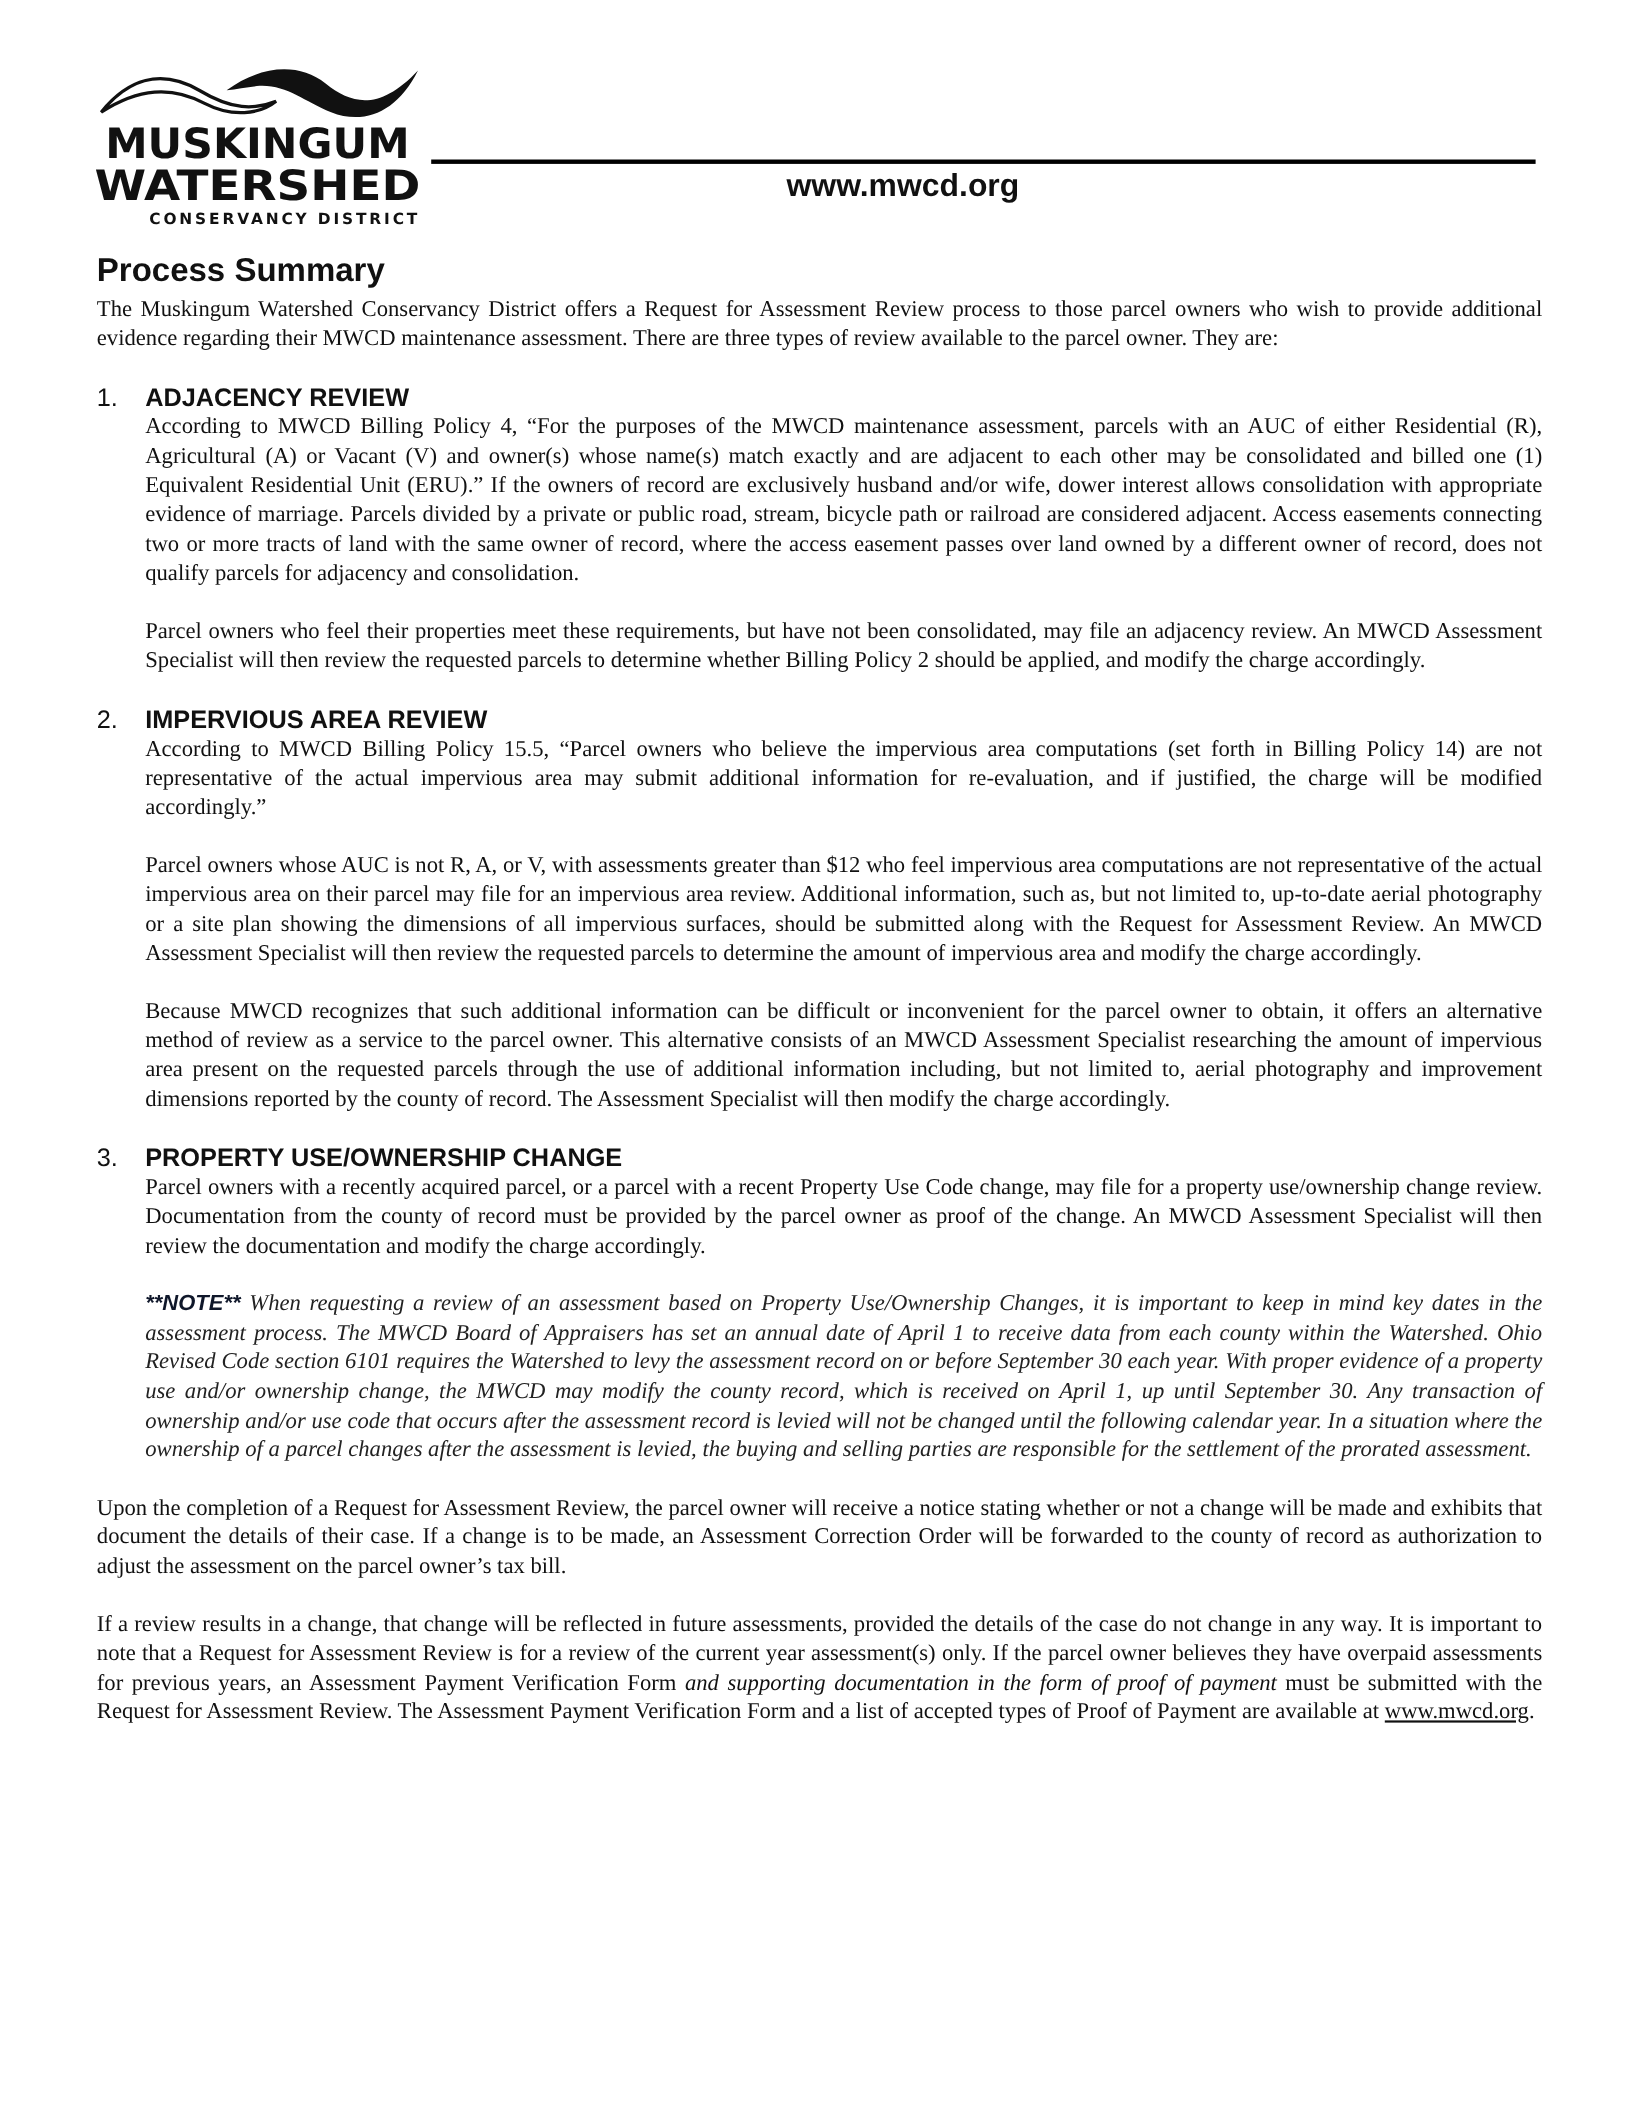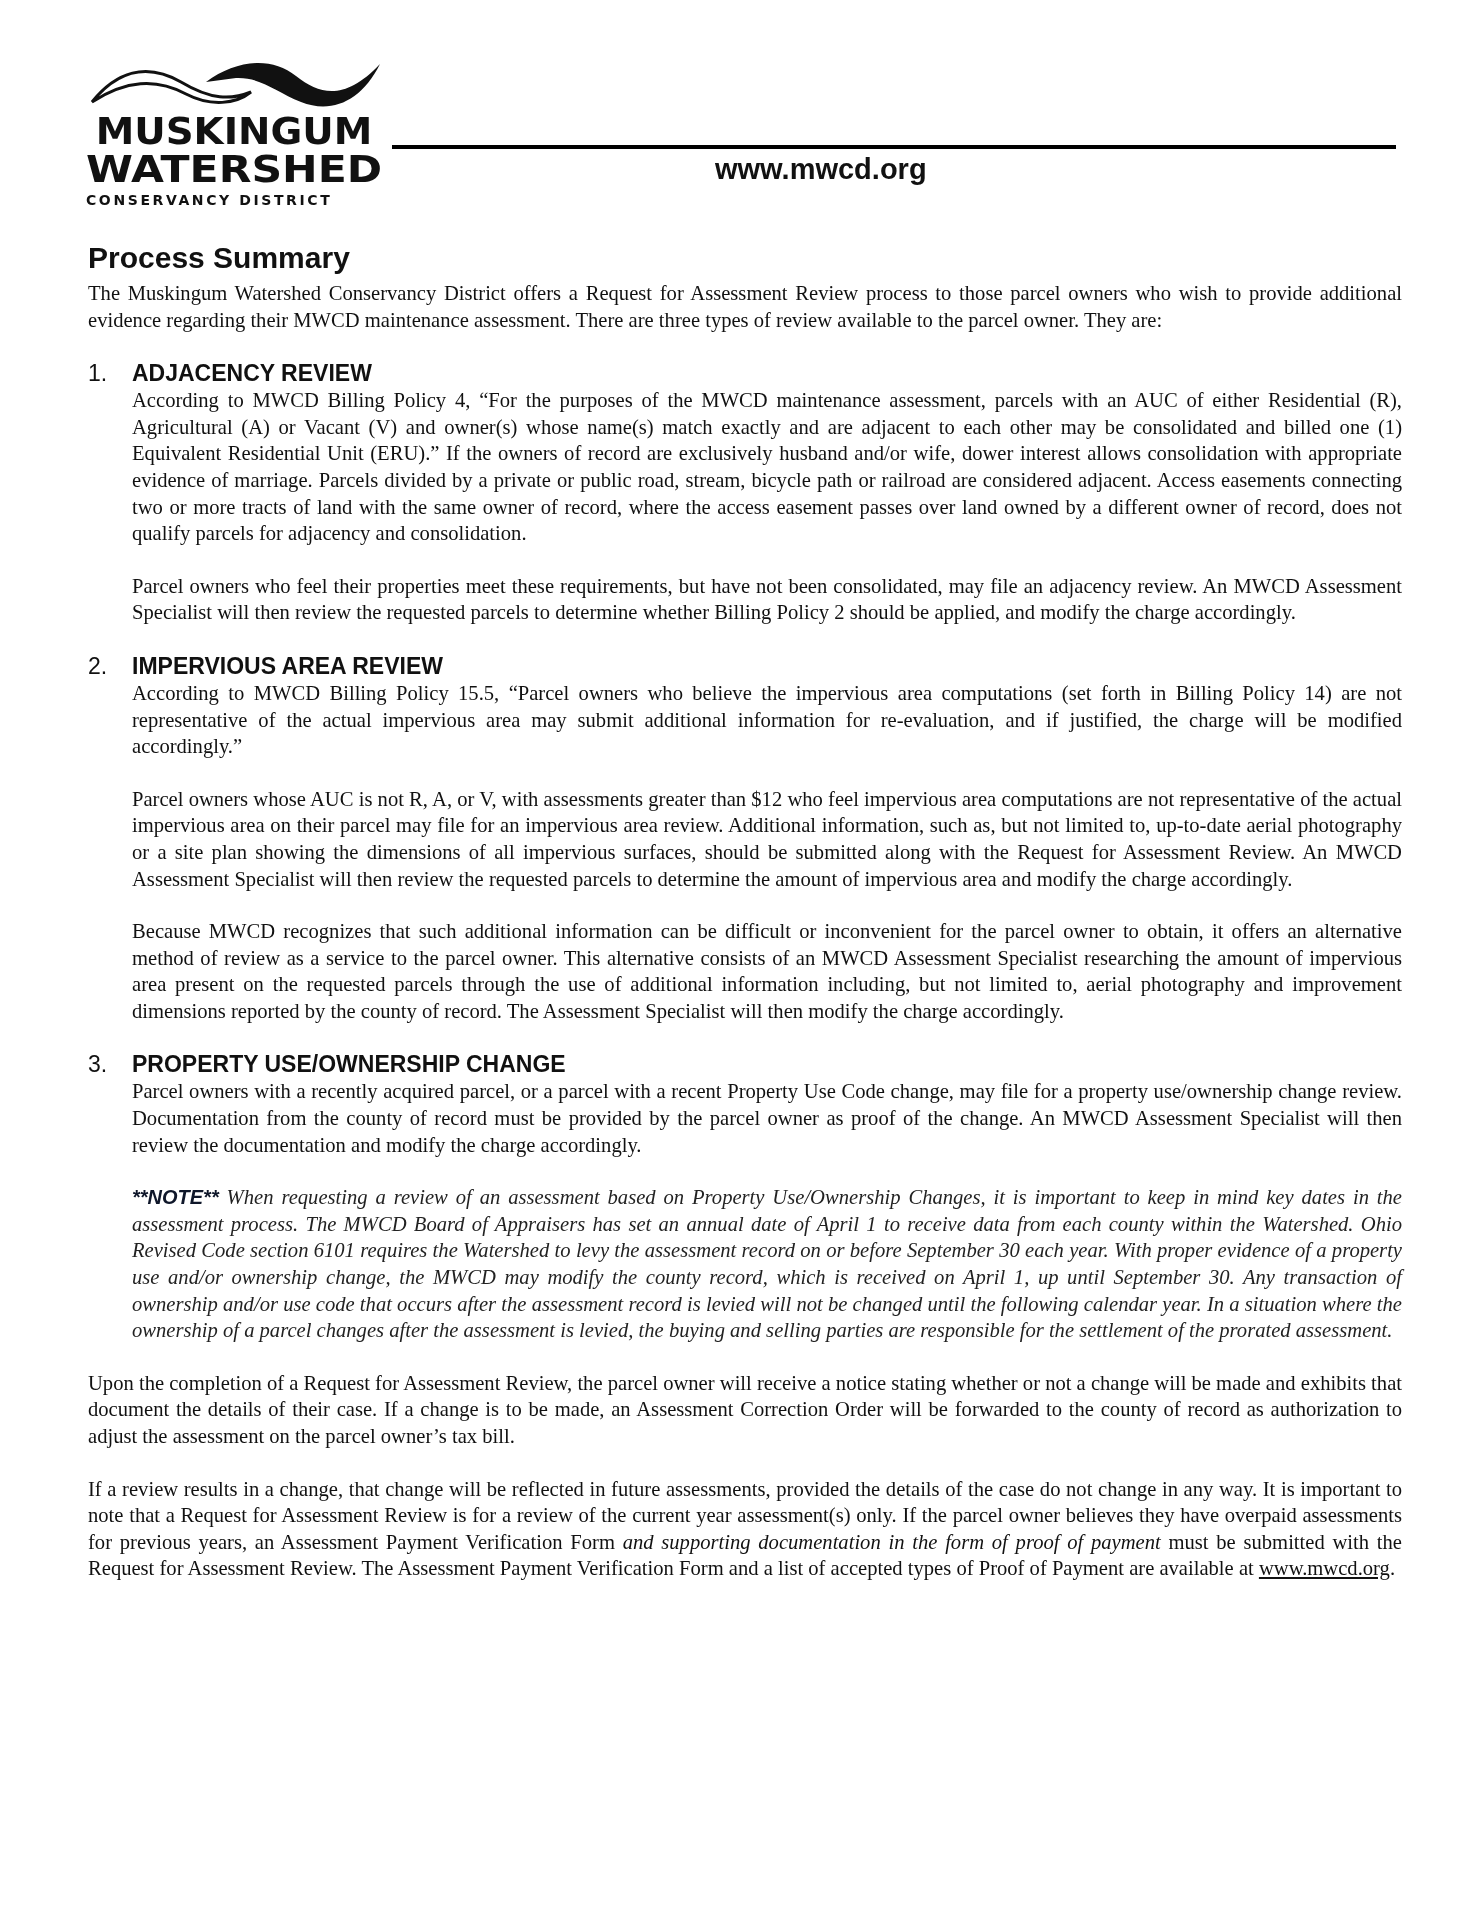--- a/index.html
+++ b/index.html
@@ -14,21 +14,21 @@
     .logo { position: absolute; left: 86px; top: 52px; width: 300px; height: 160px; }
     .logo svg { display: block; }
     .logo-text-1, .logo-text-2 {
       position: absolute; left: 0; width: 296px; text-align: center;
       font-family: "DejaVu Sans", sans-serif; font-weight: bold;
       font-size: 38px; letter-spacing: 0px; line-height: 38px; color: #111;
     }
     .logo-text-1 { top: 60px; transform: scaleX(1.02); }
     .logo-text-2 { top: 98px; transform: scaleX(1.12); }
     .logo-text-3 {
-      position: absolute; left: 0; top: 140px; width: 296px; text-align: left;
+      position: absolute; left: 0; top: 140px; width: 296px; text-align: right;
       font-family: "DejaVu Sans", sans-serif; font-weight: bold;
       font-size: 14px; letter-spacing: 2.6px; color: #111;
     }
 
     .doc-title {
       position: absolute; left: 430px; top: 86px;
       font-family: "Liberation Sans", sans-serif; font-weight: bold;
       font-size: 42px; line-height: 48px; color: #000;
       white-space: nowrap;
     }
@@ -36,21 +36,21 @@
       position: absolute; left: 392px; top: 145px; width: 1004px; height: 4px;
       background: #000;
     }
     .website-header {
       position: absolute; left: 715px; top: 152px;
       font-family: "Liberation Sans", sans-serif; font-weight: bold;
       font-size: 29px; line-height: 34px; color: #111;
     }
 
     
-    .content { position: absolute; left: 88px; top: 240px; width: 1314px; }
+    .content { position: absolute; left: 88px; top: 228px; width: 1314px; }
     .section-title {
       font-family: "Liberation Sans", sans-serif; font-weight: bold;
       font-size: 30px; line-height: 36px; margin: 0 0 4px 0; color: #111;
     }
     p {
       margin: 0; font-size: 20.6px; line-height: 26.6px; text-align: justify;
     }
     .intro { margin-bottom: 26px; }
     .item { position: relative; padding-left: 44px; margin-bottom: 26px; }
     .item-num {

